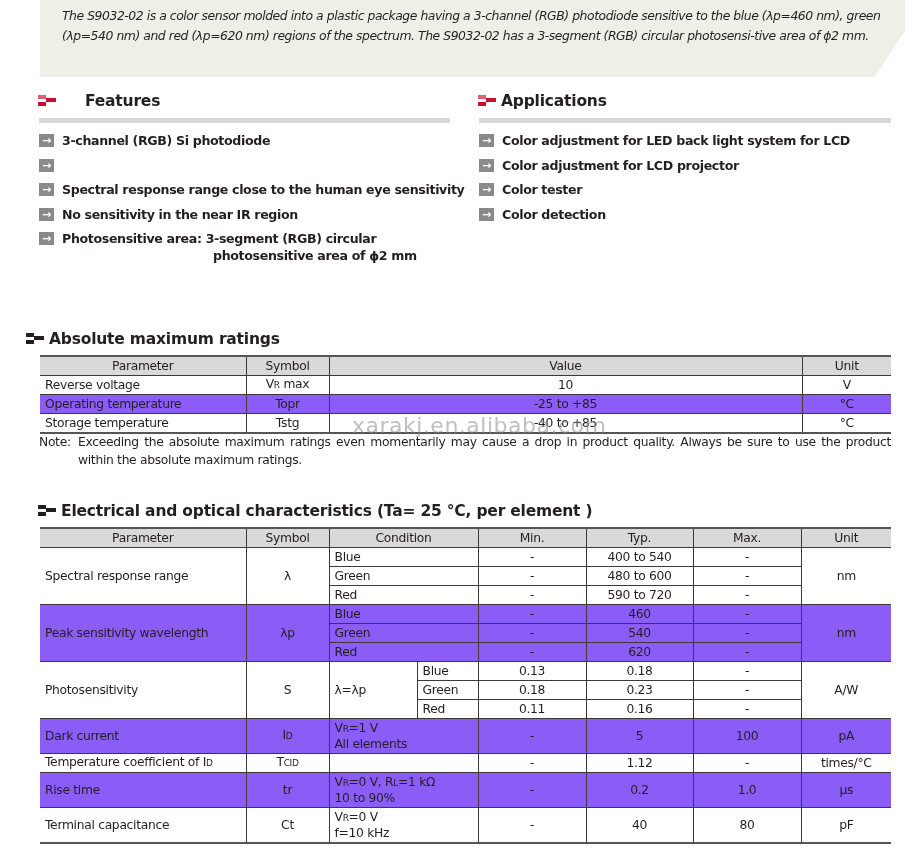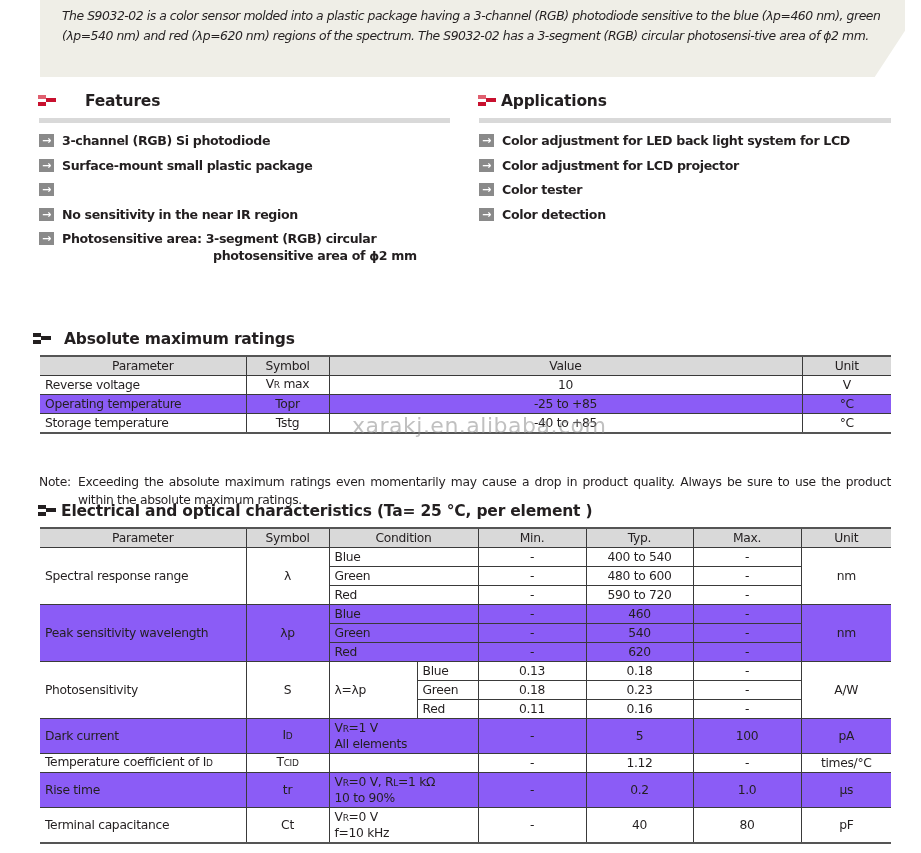--- a/index.html
+++ b/index.html
@@ -57,21 +57,21 @@
   table.spec td.c { text-align: center; }
   table.spec td.l { text-align: left; }
   table.spec tr:last-child td { border-bottom: 2px solid #555; }
   table.spec td:first-child, table.spec th:first-child { border-left: none; }
   table.spec td:last-child, table.spec th:last-child { border-right: none; text-align: center; }
   .shade td { background: #8b5cf6; }
   .grp-sep td { border-top: 2px solid #555; }
   .note {
     position: absolute; left: 39px; top: 434px; width: 852px;
     font-family: "DejaVu Sans", sans-serif; font-size: 12.3px; line-height: 17.5px; letter-spacing: -0.3px;
-    text-align: justify; color: #231f20; margin-top: 40px;
+    text-align: justify; color: #231f20;
   }
   .note .lbl { position: absolute; left: 0; top: 0; }
   .note .txt { display: block; padding-left: 39px; }
   .watermark {
     position: absolute; left: 340px; top: 413px; font-family: "DejaVu Sans", sans-serif;
     font-size: 22px; color: rgba(140,140,140,0.55); letter-spacing: 0.5px; pointer-events: none; margin-left: 12px;
   }
   .sub { font-size: 9px; }
   .two-line { line-height: 15px; padding-top: 1px; padding-bottom: 1px; }
 </style>
@@ -91,24 +91,24 @@
   <span>Features</span>
 </div>
 <div class="divider" style="left:39px; top:118px; width:411px;"></div>
 <ul class="bullets" style="left:39px; top:132px; width:430px;">
   <li>
       <span class="arrow">→</span>
       <span>3-channel (RGB) Si photodiode</span>
     </li>
   <li>
       <span class="arrow">→</span>
-      <span>Surface-mount small plastic package</span>
-    </li>
-  <li>
-      <span class="arrow">→</span>
+    </li>
+  <li>
+      <span class="arrow">→</span>
+      <span>Spectral response range close to the human eye sensitivity</span>
     </li>
   <li>
       <span class="arrow">→</span>
       <span>No sensitivity in the near IR region</span>
     </li>
   <li class="tall">
       <span class="arrow">→</span>
     <span>
         <span style="display:block">Photosensitive area: 3-segment (RGB) circular</span>
         <span class="cont">photosensitive area of ϕ2 mm</span>
@@ -137,21 +137,21 @@
   <li>
       <span class="arrow">→</span>
       <span>Color tester</span>
     </li>
   <li>
       <span class="arrow">→</span>
       <span>Color detection</span>
     </li>
 </ul>
 
-<div class="sec-head" style="left:33px; top:330px;gap:8px;">
+<div class="sec-head" style="left:26px; top:330px;">
   <span class="sec-icon dark">
       <i class="a"></i>
       <i class="b"></i>
       <i class="c"></i>
     </span>
   <span>Absolute maximum ratings</span>
 </div>
 <table class="spec" style="left:40px; top:355px; width:851px;">
   <colgroup>
       <col style="width:206px">

